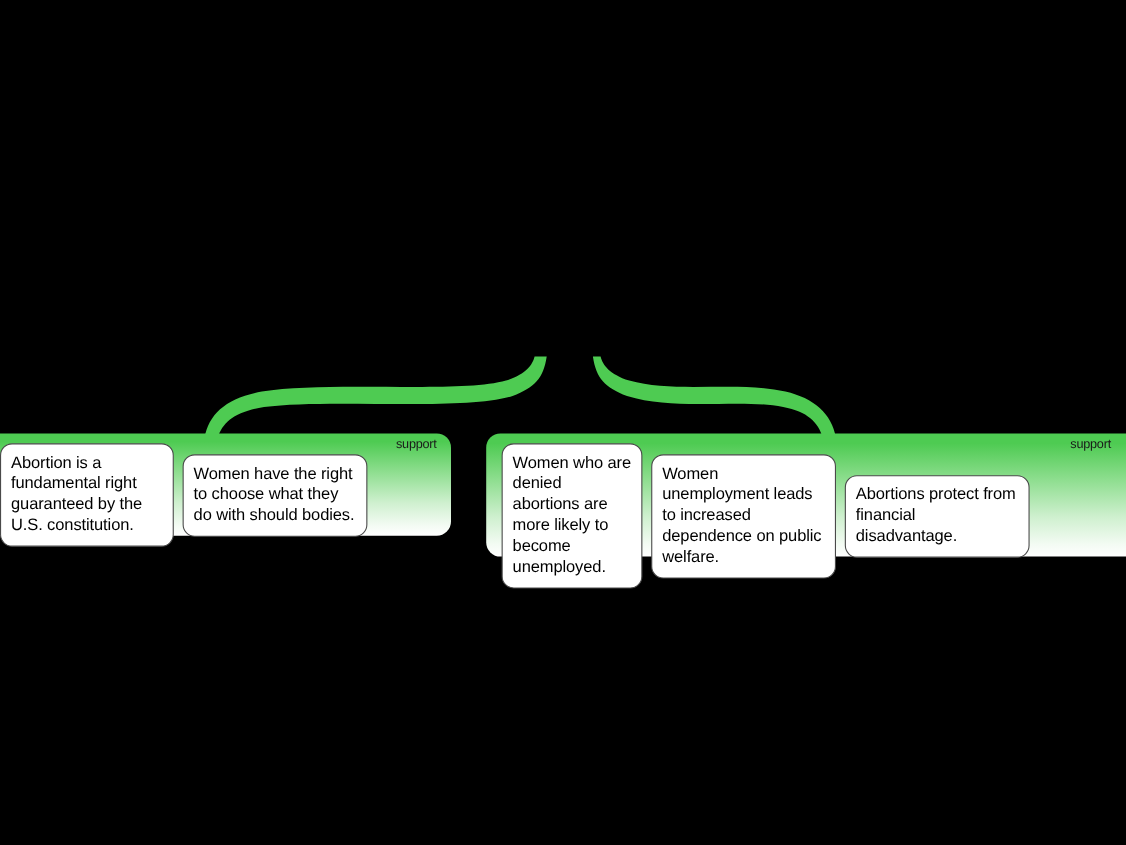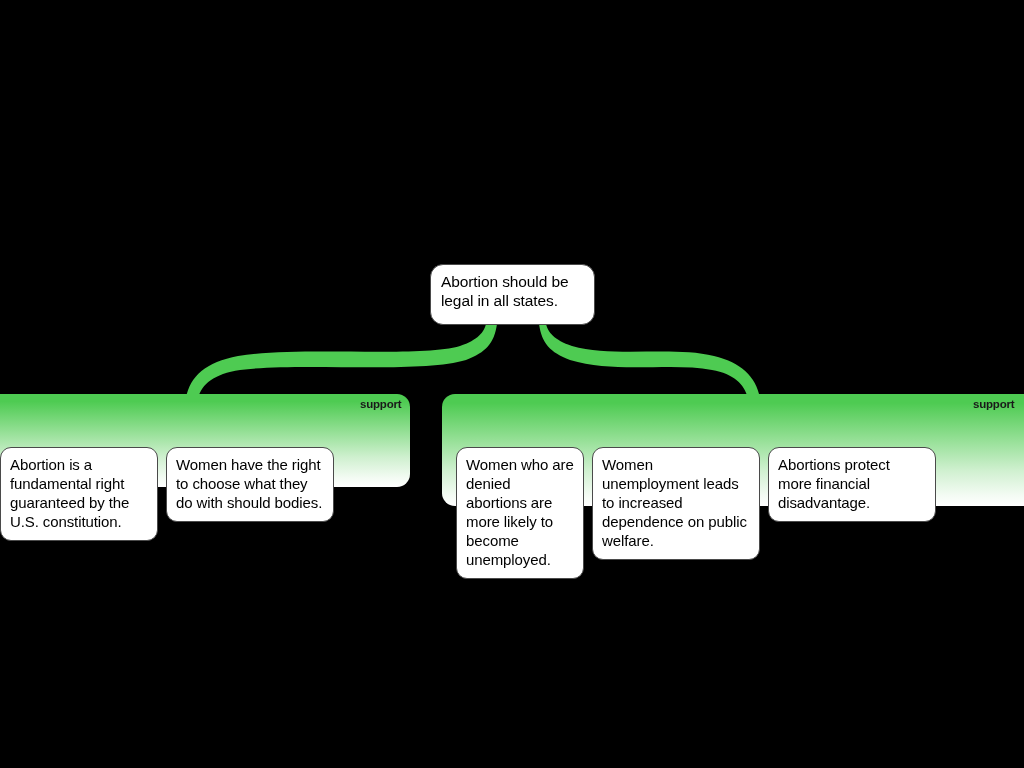--- a/index.html
+++ b/index.html
@@ -52,34 +52,33 @@
     width: 424px; height: 93px;
   }
   .group.right {
     left: 442px; top: 394px;
     width: 596px; height: 112px;
   }
   .group-label {
     position: absolute;
     top: 4px;
     font-size: 11.5px;
-    font-weight: bold;
+    font-weight: normal;
     color: #1a1a1a;
     letter-spacing: -0.2px;
   }
   .group.left .group-label { left: 374px; }
   .group.right .group-label { left: 531px; }
   
   .cards {
     position: absolute;
     left: 14px; top: 9px;
     display: flex;
-    align-items: flex-start;
+    align-items: center;
     gap: 8px;
-    margin-top: 44px;
   }
   .card {
     background: #ffffff;
     border: 1.5px solid #4a4a4a;
     border-radius: 11px;
     padding: 7px 9px 9px 9px;
     font-size: 15px;
     line-height: 19px;
     color: #000000;
     letter-spacing: -0.1px;
@@ -111,34 +110,31 @@
              C 542,344 550,352 570,360
              C 616,374 672,362 712,370
              C 734,374 744,384 748,398
              L 760,398
              C 756,376 740,362 714,356
              C 672,346 614,358 572,346
              C 554,340 548,332 546,324
              Z"></path>
   </svg>
 
-  <div class="root-node">
-    <div class="node-text">Abortion should be legal in all states.</div>
-  </div>
 
   <div class="group left">
     <div class="group-label">support</div>
     <div class="cards">
       <div class="card w1">Abortion is a fundamental right guaranteed by the U.S. constitution.</div>
       <div class="card w2">Women have the right to choose what they do with should bodies.</div>
     </div>
   </div>
 
   <div class="group right">
     <div class="group-label">support</div>
     <div class="cards">
       <div class="card w3">Women who are denied abortions are more likely to become unemployed.</div>
       <div class="card w4">Women unemployment leads to increased dependence on public welfare.</div>
-      <div class="card w5">Abortions protect more financial disadvantage.</div>
+      <div class="card w5">Abortions protect from financial disadvantage.</div>
     </div>
   </div>
 
 </div>
 
 </body></html>

